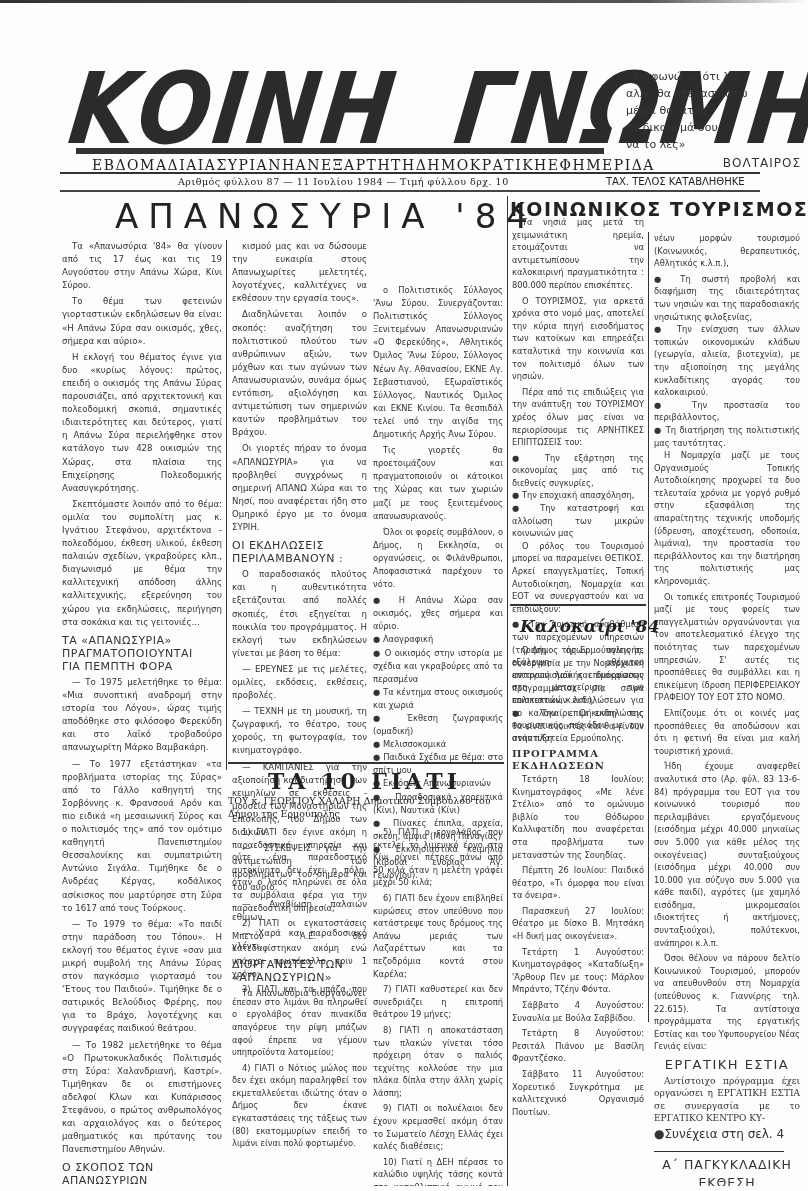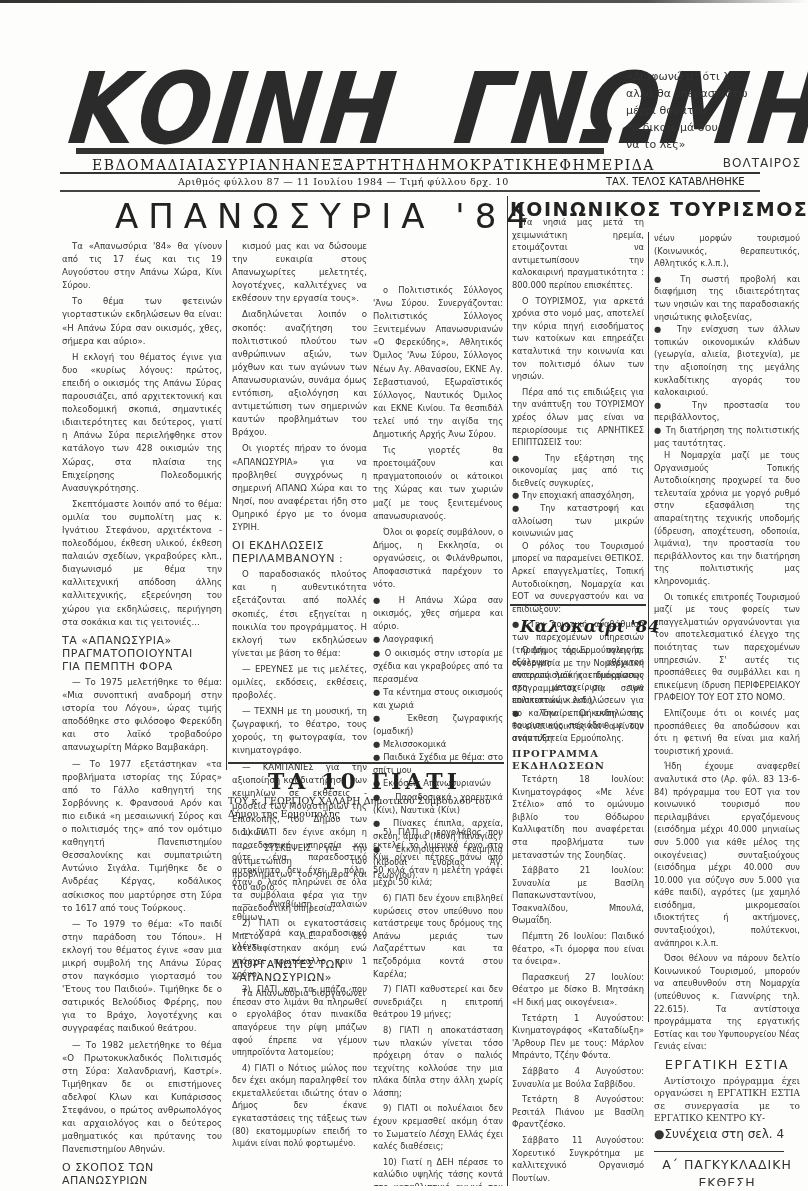--- a/index.html
+++ b/index.html
@@ -196,21 +196,20 @@
 
 <div class="hrule" style="left:510px;top:604px;width:136px;height:2px;"></div>
 <div class="kalo">Καλοκαίρι '84</div>
 <div class="col serif" style="left: 512px; top: 644px; width: 132px; font-size: 8.3px; line-height: 12.6px; max-height: 542px; overflow: hidden;">
   <p>Ο Δήμος της Ερμούπολης σε συνεργασία με την Νομαρχιακή επιτροπή λαϊκής επιμόρφωσης προγραμμάτισε μια σειρά πολιτιστικών εκδηλώσεων για το καλοκαίρι. Οι εκδηλώσεις θα είναι ανοικτές και θα γίνουν στην πλατεία Ερμούπολης.</p>
   <div class="center-h">
     <div>ΠΡΟΓΡΑΜΜΑ</div>
     <div>ΕΚΔΗΛΩΣΕΩΝ</div>
   </div>
   <p>Τετάρτη 18 Ιουλίου: Κινηματογράφος «Με λένε Στέλιο» από το ομώνυμο βιβλίο του Θόδωρου Καλλιφατίδη που αναφέρεται στα προβλήματα των μεταναστών της Σουηδίας.</p>
-  <p>Σάββατο 21 Ιουλίου: Συναυλία με Βασίλη Παπακωνσταντίνου, Τσακναλίδου, Μπουλά, Θωμαΐδη.</p>
   <p>Πέμπτη 26 Ιουλίου: Παιδικό θέατρο, «Τι όμορφα που είναι τα όνειρα».</p>
   <p>Παρασκευή 27 Ιουλίου: Θέατρο με δίσκο Β. Μητσάκη «Η δική μας οικογένεια».</p>
   <p>Τετάρτη 1 Αυγούστου: Κινηματογράφος «Καταδίωξη» 'Άρθουρ Πεν με τους: Μάρλον Μπράντο, Τζέην Φόντα.</p>
   <p>Σάββατο 4 Αυγούστου: Συναυλία με Βούλα Σαββίδου.</p>
   <p>Τετάρτη 8 Αυγούστου: Ρεσιτάλ Πιάνου με Βασίλη Φραντζέσκο.</p>
   <p>Σάββατο 11 Αυγούστου: Χορευτικό Συγκρότημα με καλλιτεχνικό Οργανισμό Πουτίων.</p>
 
 </div>
 
 </body></html>

